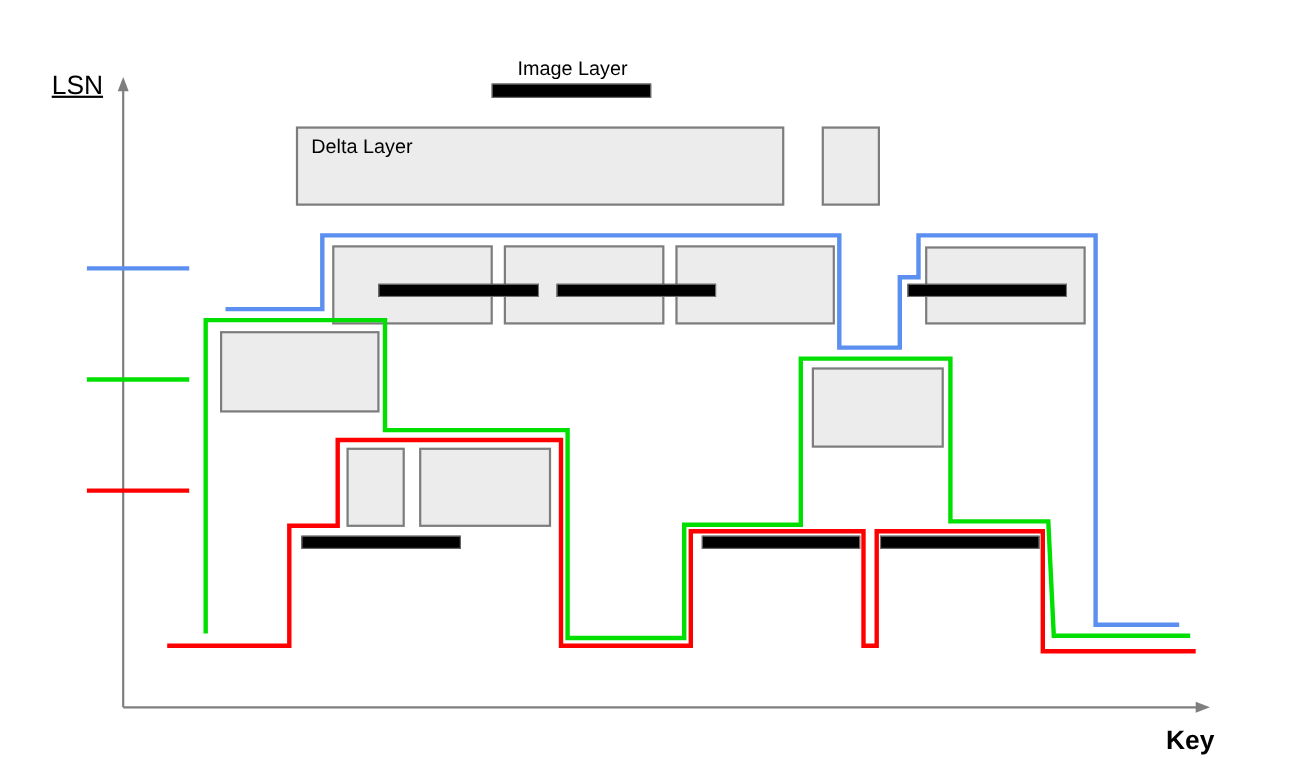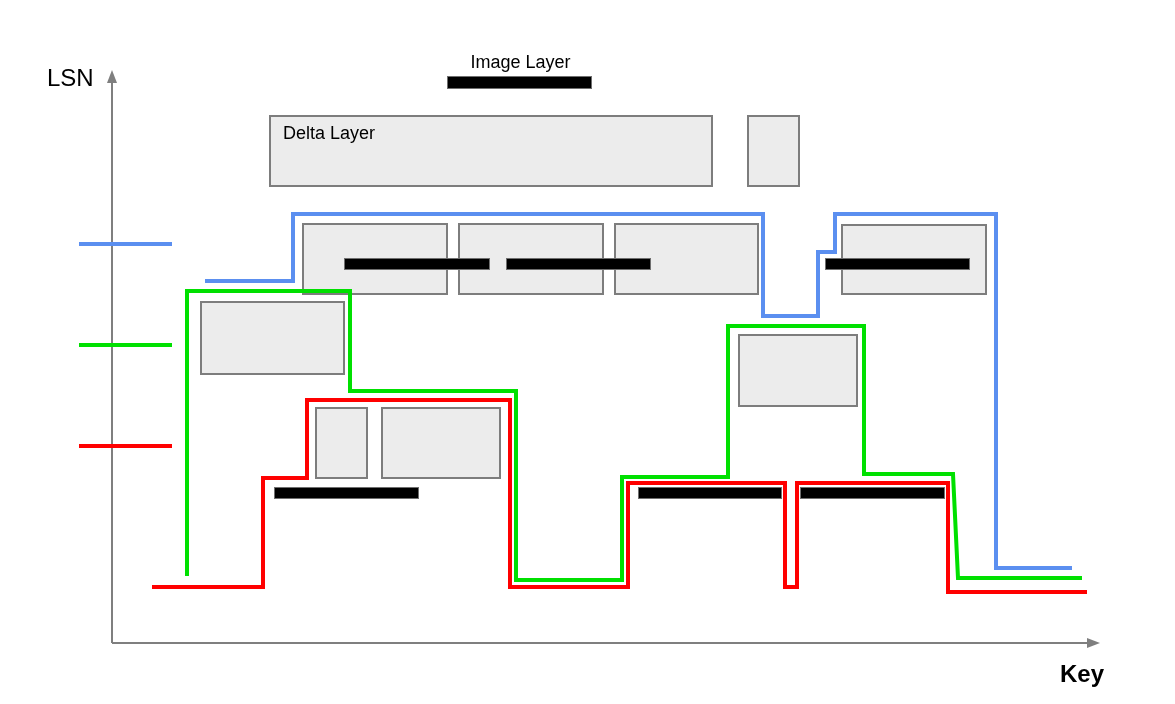--- a/index.html
+++ b/index.html
@@ -54,15 +54,15 @@
       <line x1="79" y1="244" x2="172" y2="244" stroke="#5b8ff0" stroke-width="4"></line>
       <line x1="79" y1="345" x2="172" y2="345" stroke="#00e000" stroke-width="4"></line>
       <line x1="79" y1="446" x2="172" y2="446" stroke="#ff0000" stroke-width="4"></line>
       <polyline points="205,281 293,281 293,214 763,214 763,316 818,316 818,252 835,252 835,214 996,214 996,568 1072,568" fill="none" stroke="#5b8ff0" stroke-width="4" stroke-linejoin="miter" stroke-linecap="butt"></polyline>
       <polyline points="187,576 187,291 350,291 350,391 516,391 516,580 622,580 622,477 728,477 728,326 864,326 864,474 953,474 958,578 1082,578" fill="none" stroke="#00e000" stroke-width="4" stroke-linejoin="miter" stroke-linecap="butt"></polyline>
       <polyline points="152,587 263,587 263,478 307,478 307,400 510,400 510,587 628,587 628,483 785,483 785,587 797,587 797,483 948,483 948,592 1087,592" fill="none" stroke="#ff0000" stroke-width="4" stroke-linejoin="miter" stroke-linecap="butt"></polyline>
     </svg>
 
   <div class="label layer-label centered" style="left:448px;top:52px;width:145px;">Image Layer</div>
   <div class="label layer-label" style="left:283px;top:123px;">Delta Layer</div>
-  <div class="label axis-label" style="left:47px;top:64px;">LSN</div>
+  <div class="label axis-label" style="left:47px;top:64px;text-decoration:underline;">LSN</div>
   <div class="label axis-label" style="left:1060px;top:660px;font-weight:bold;">Key</div>
 </div>
 
 </body></html>

